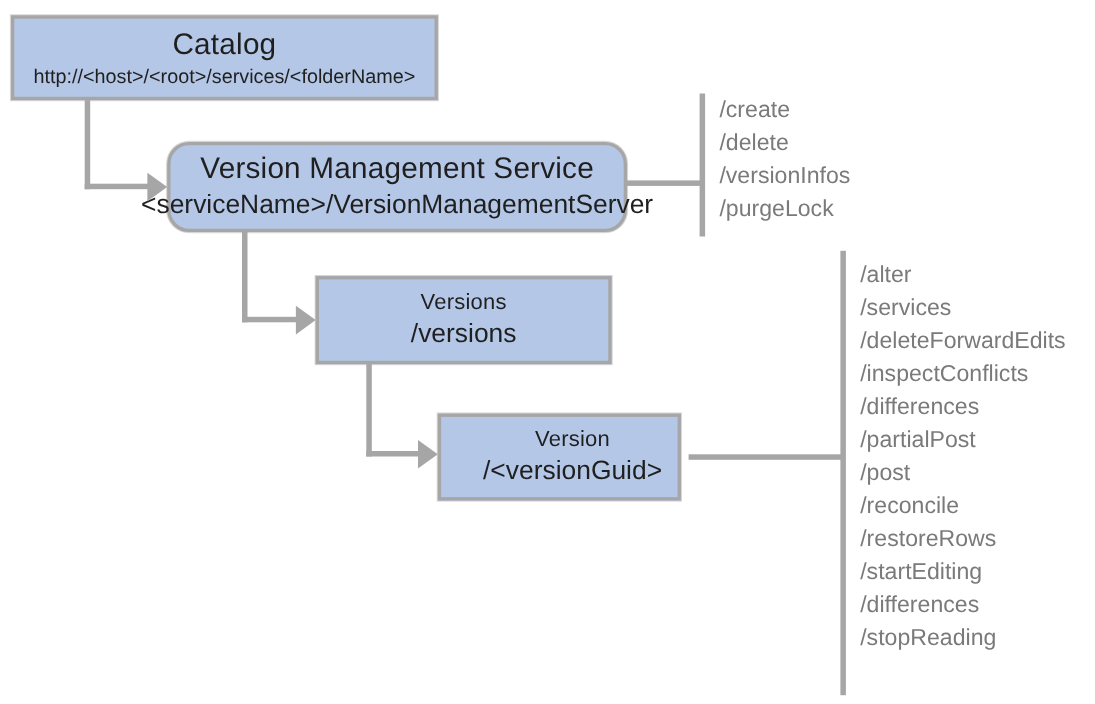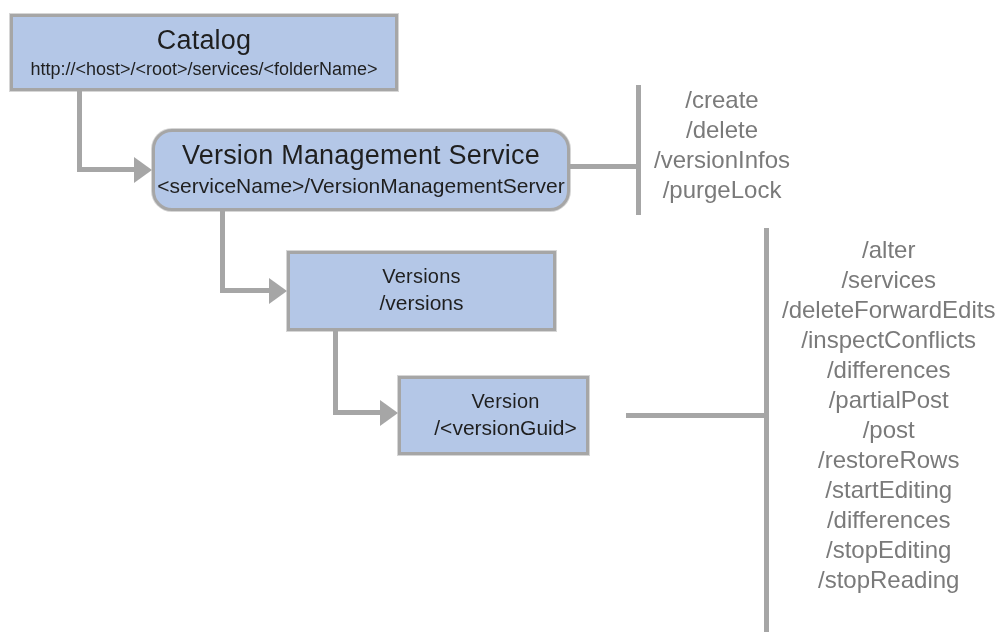--- a/index.html
+++ b/index.html
@@ -26,25 +26,25 @@
     border: 3px solid var(--box-border);
     box-shadow: 0 0 0 1px #d6d6d6;
     display: flex;
     flex-direction: column;
     align-items: center;
     justify-content: center;
     text-align: left;
     color: var(--title-text);
   }
   .node-title { font-size: 27px; line-height: 1.15; letter-spacing: 0.2px; }
-  .node-subtitle { font-size: 21px; line-height: 1.25; margin-top: 2px; }
+  .node-subtitle { font-size: 24px; line-height: 1.25; margin-top: 2px; }
   #node-catalog  { left: 10px;  top: 14px;  width: 388px; height: 77px; }
   #node-vms      { left: 152px; top: 129px; width: 418px; height: 82px; border-radius: 20px; }
   #node-versions { left: 287px; top: 251px; width: 269px; height: 80px; }
-  #node-version  { left: 398px; top: 376px; width: 191px; height: 79px; padding-left: 24px; }
+  #node-version  { left: 398px; top: 376px; width: 221px; height: 79px; padding-left: 24px; }
   #node-versions .node-title, #node-version .node-title { font-size: 20px; }
   #node-catalog .node-subtitle { font-size: 18px; }
 
   .conn { position: absolute; background: var(--connector); }
   
   #c1-v { left: 77px;  top: 91px;  width: 5px;  height: 81px; }
   #c1-h { left: 77px;  top: 167px; width: 59px; height: 5px; }
   #a1   { left: 134px; top: 157px; }
   
   #c2-v { left: 220px; top: 210px; width: 5px;  height: 83px; }
@@ -64,22 +64,21 @@
   .arrowhead {
     position: absolute;
     width: 0; height: 0;
     border-top: 13px solid transparent;
     border-bottom: 13px solid transparent;
     border-left: 18px solid var(--connector);
   }
   .ops {
     position: absolute;
     color: var(--operation-text);
-    font-size: 24px;
-    text-align: center;
+    font-size: 21px;
   }
   .ops .op { height: 30px; line-height: 30px; white-space: nowrap; }
   #ops-vms { left: 654px; top: 85px; }
   #ops-version { left: 782px; top: 235px; }
 </style>
 </head>
 <body>
 
 <div id="canvas">
 
@@ -128,20 +127,20 @@
       <div class="op">/purgeLock</div>
     </div>
   <div class="ops" id="ops-version">
       <div class="op">/alter</div>
       <div class="op">/services</div>
       <div class="op">/deleteForwardEdits</div>
       <div class="op">/inspectConflicts</div>
       <div class="op">/differences</div>
       <div class="op">/partialPost</div>
       <div class="op">/post</div>
+      <div class="op">/reconcile</div>
       <div class="op">/restoreRows</div>
       <div class="op">/startEditing</div>
       <div class="op">/differences</div>
-      <div class="op">/stopEditing</div>
       <div class="op">/stopReading</div>
     </div>
 
 </div>
 
 </body></html>

